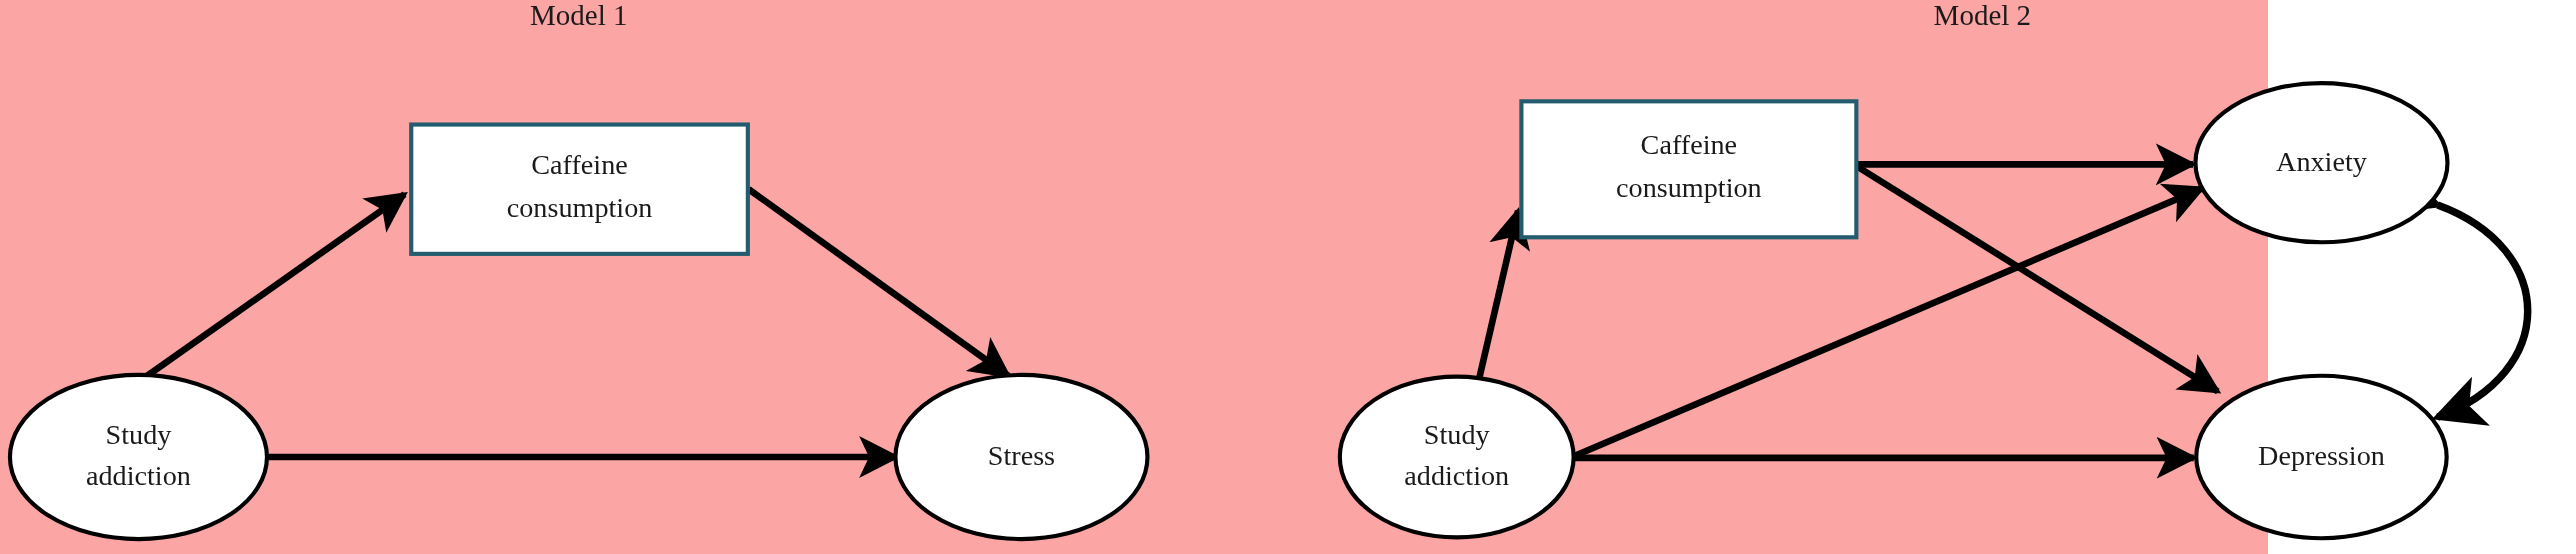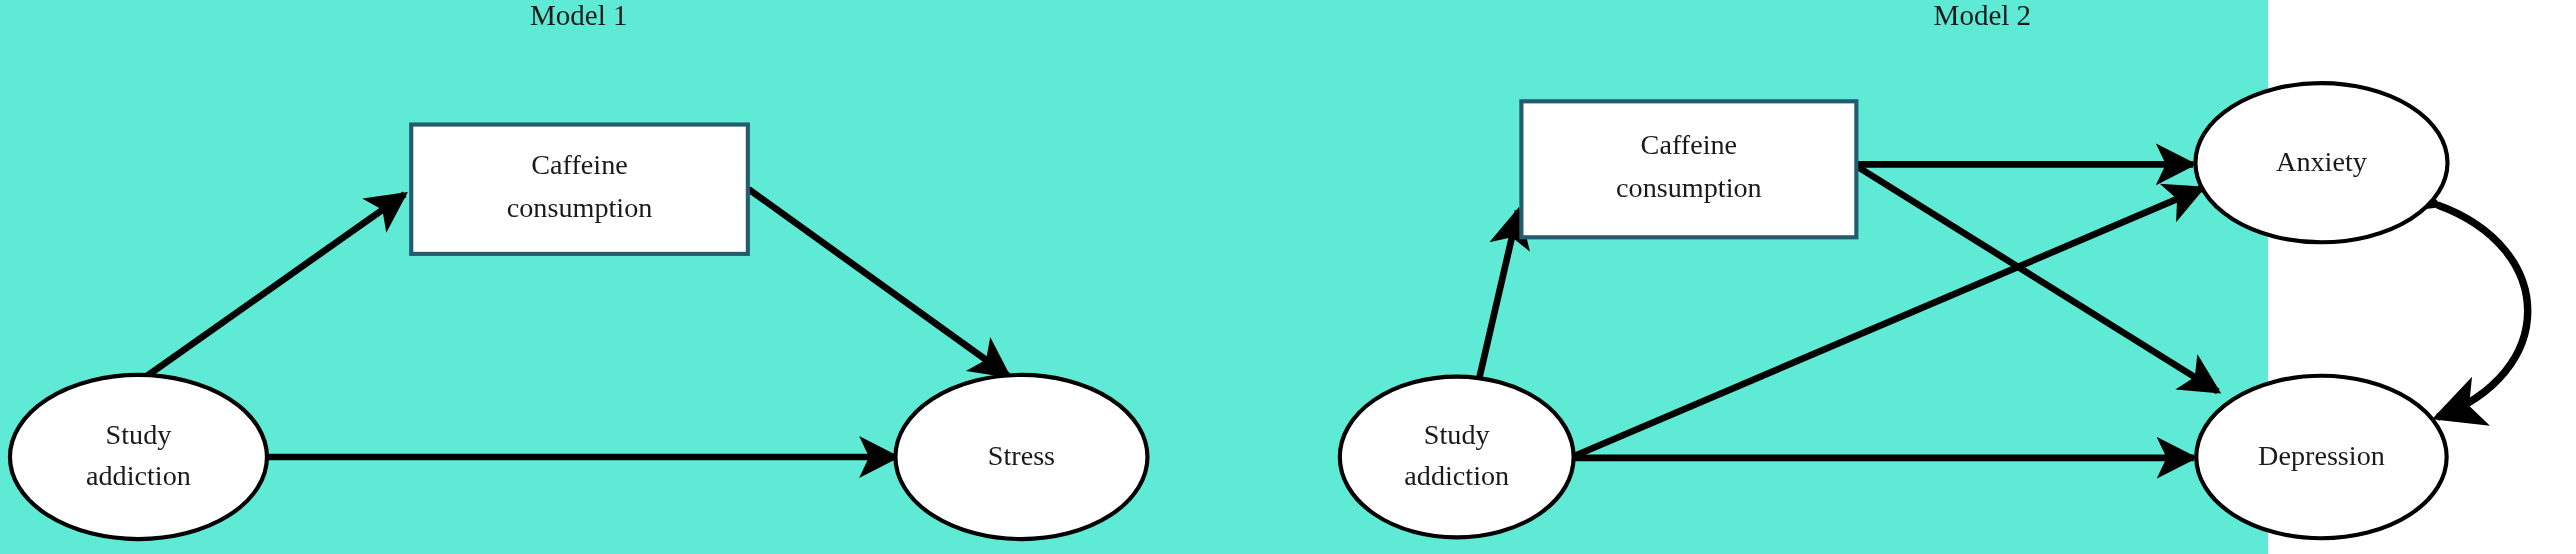--- a/index.html
+++ b/index.html
@@ -10,21 +10,21 @@
   body {
     width: 2576px;
     height: 555px;
     font-family: "Liberation Serif", "DejaVu Serif", serif;
     overflow: hidden;
   }
   #diagram-root {
     position: relative;
     width: 2268px;
     height: 555px;
-    background: #5eead4;
+    background: #fca5a5;
     text-decoration: underline;
   }
   svg.canvas {
     position: absolute;
     top: 0;
     left: 0;
     width: 2576px;
     height: 555px;
     display: block;
   }

